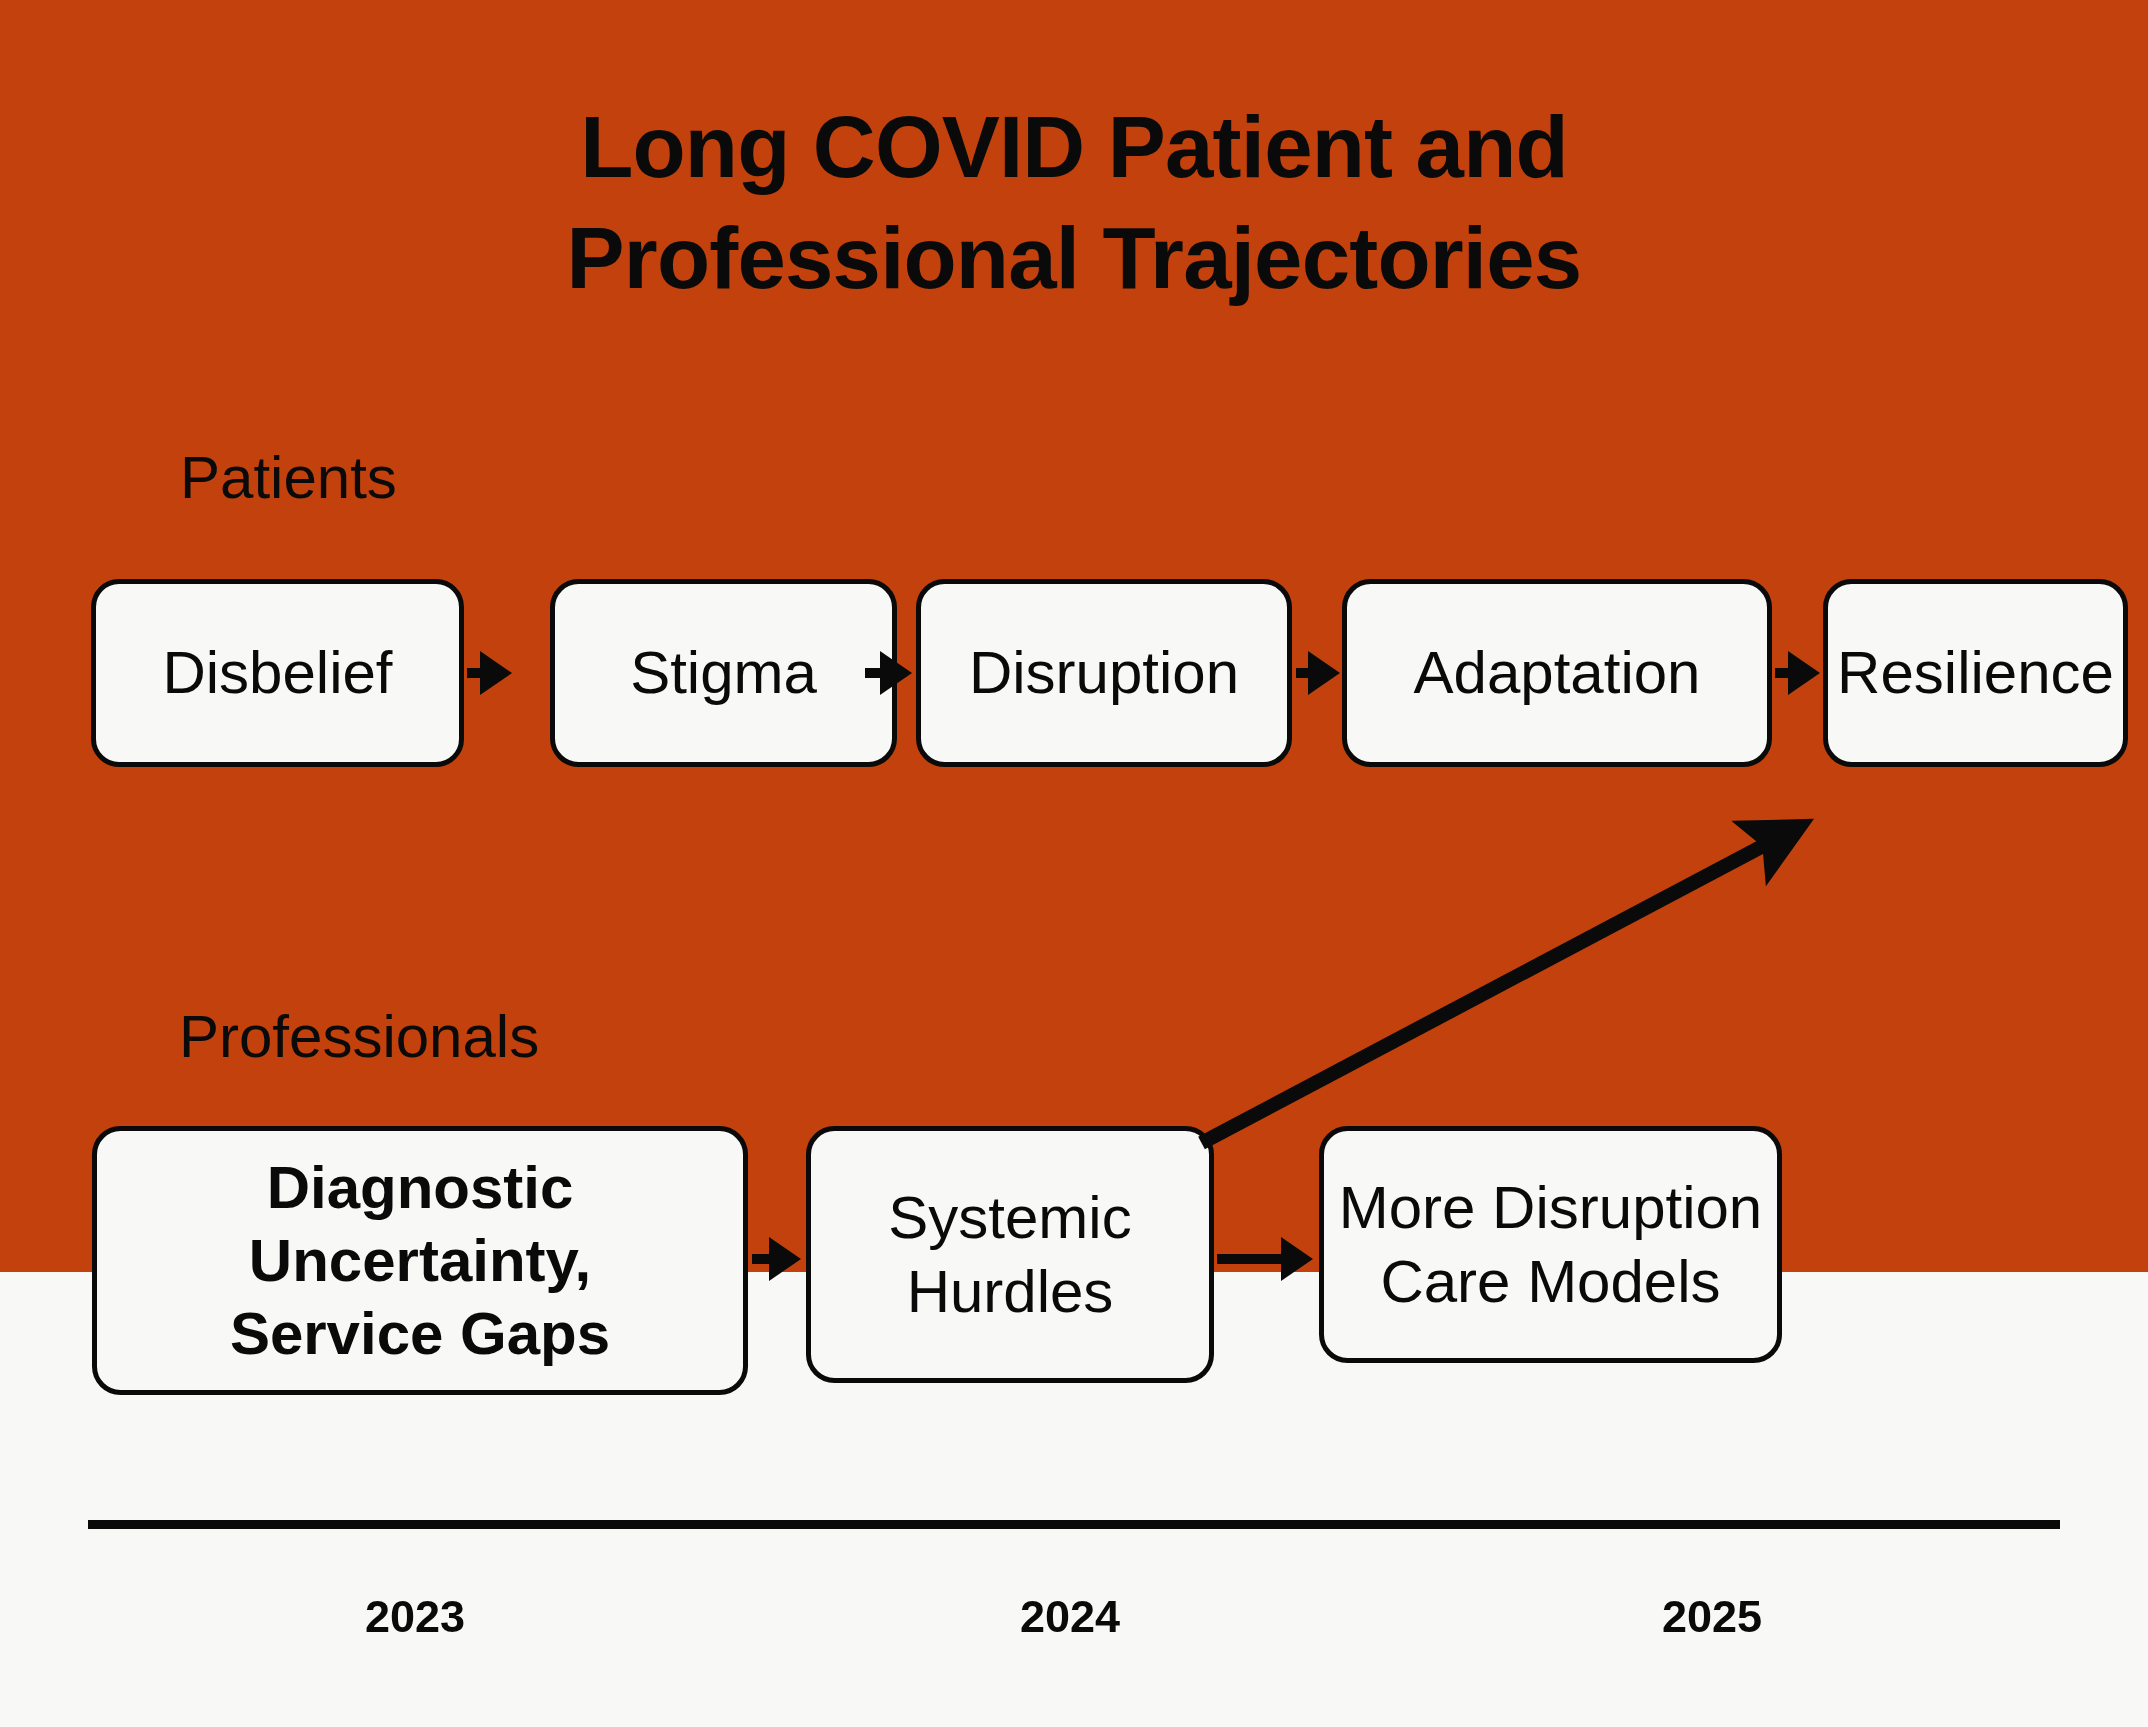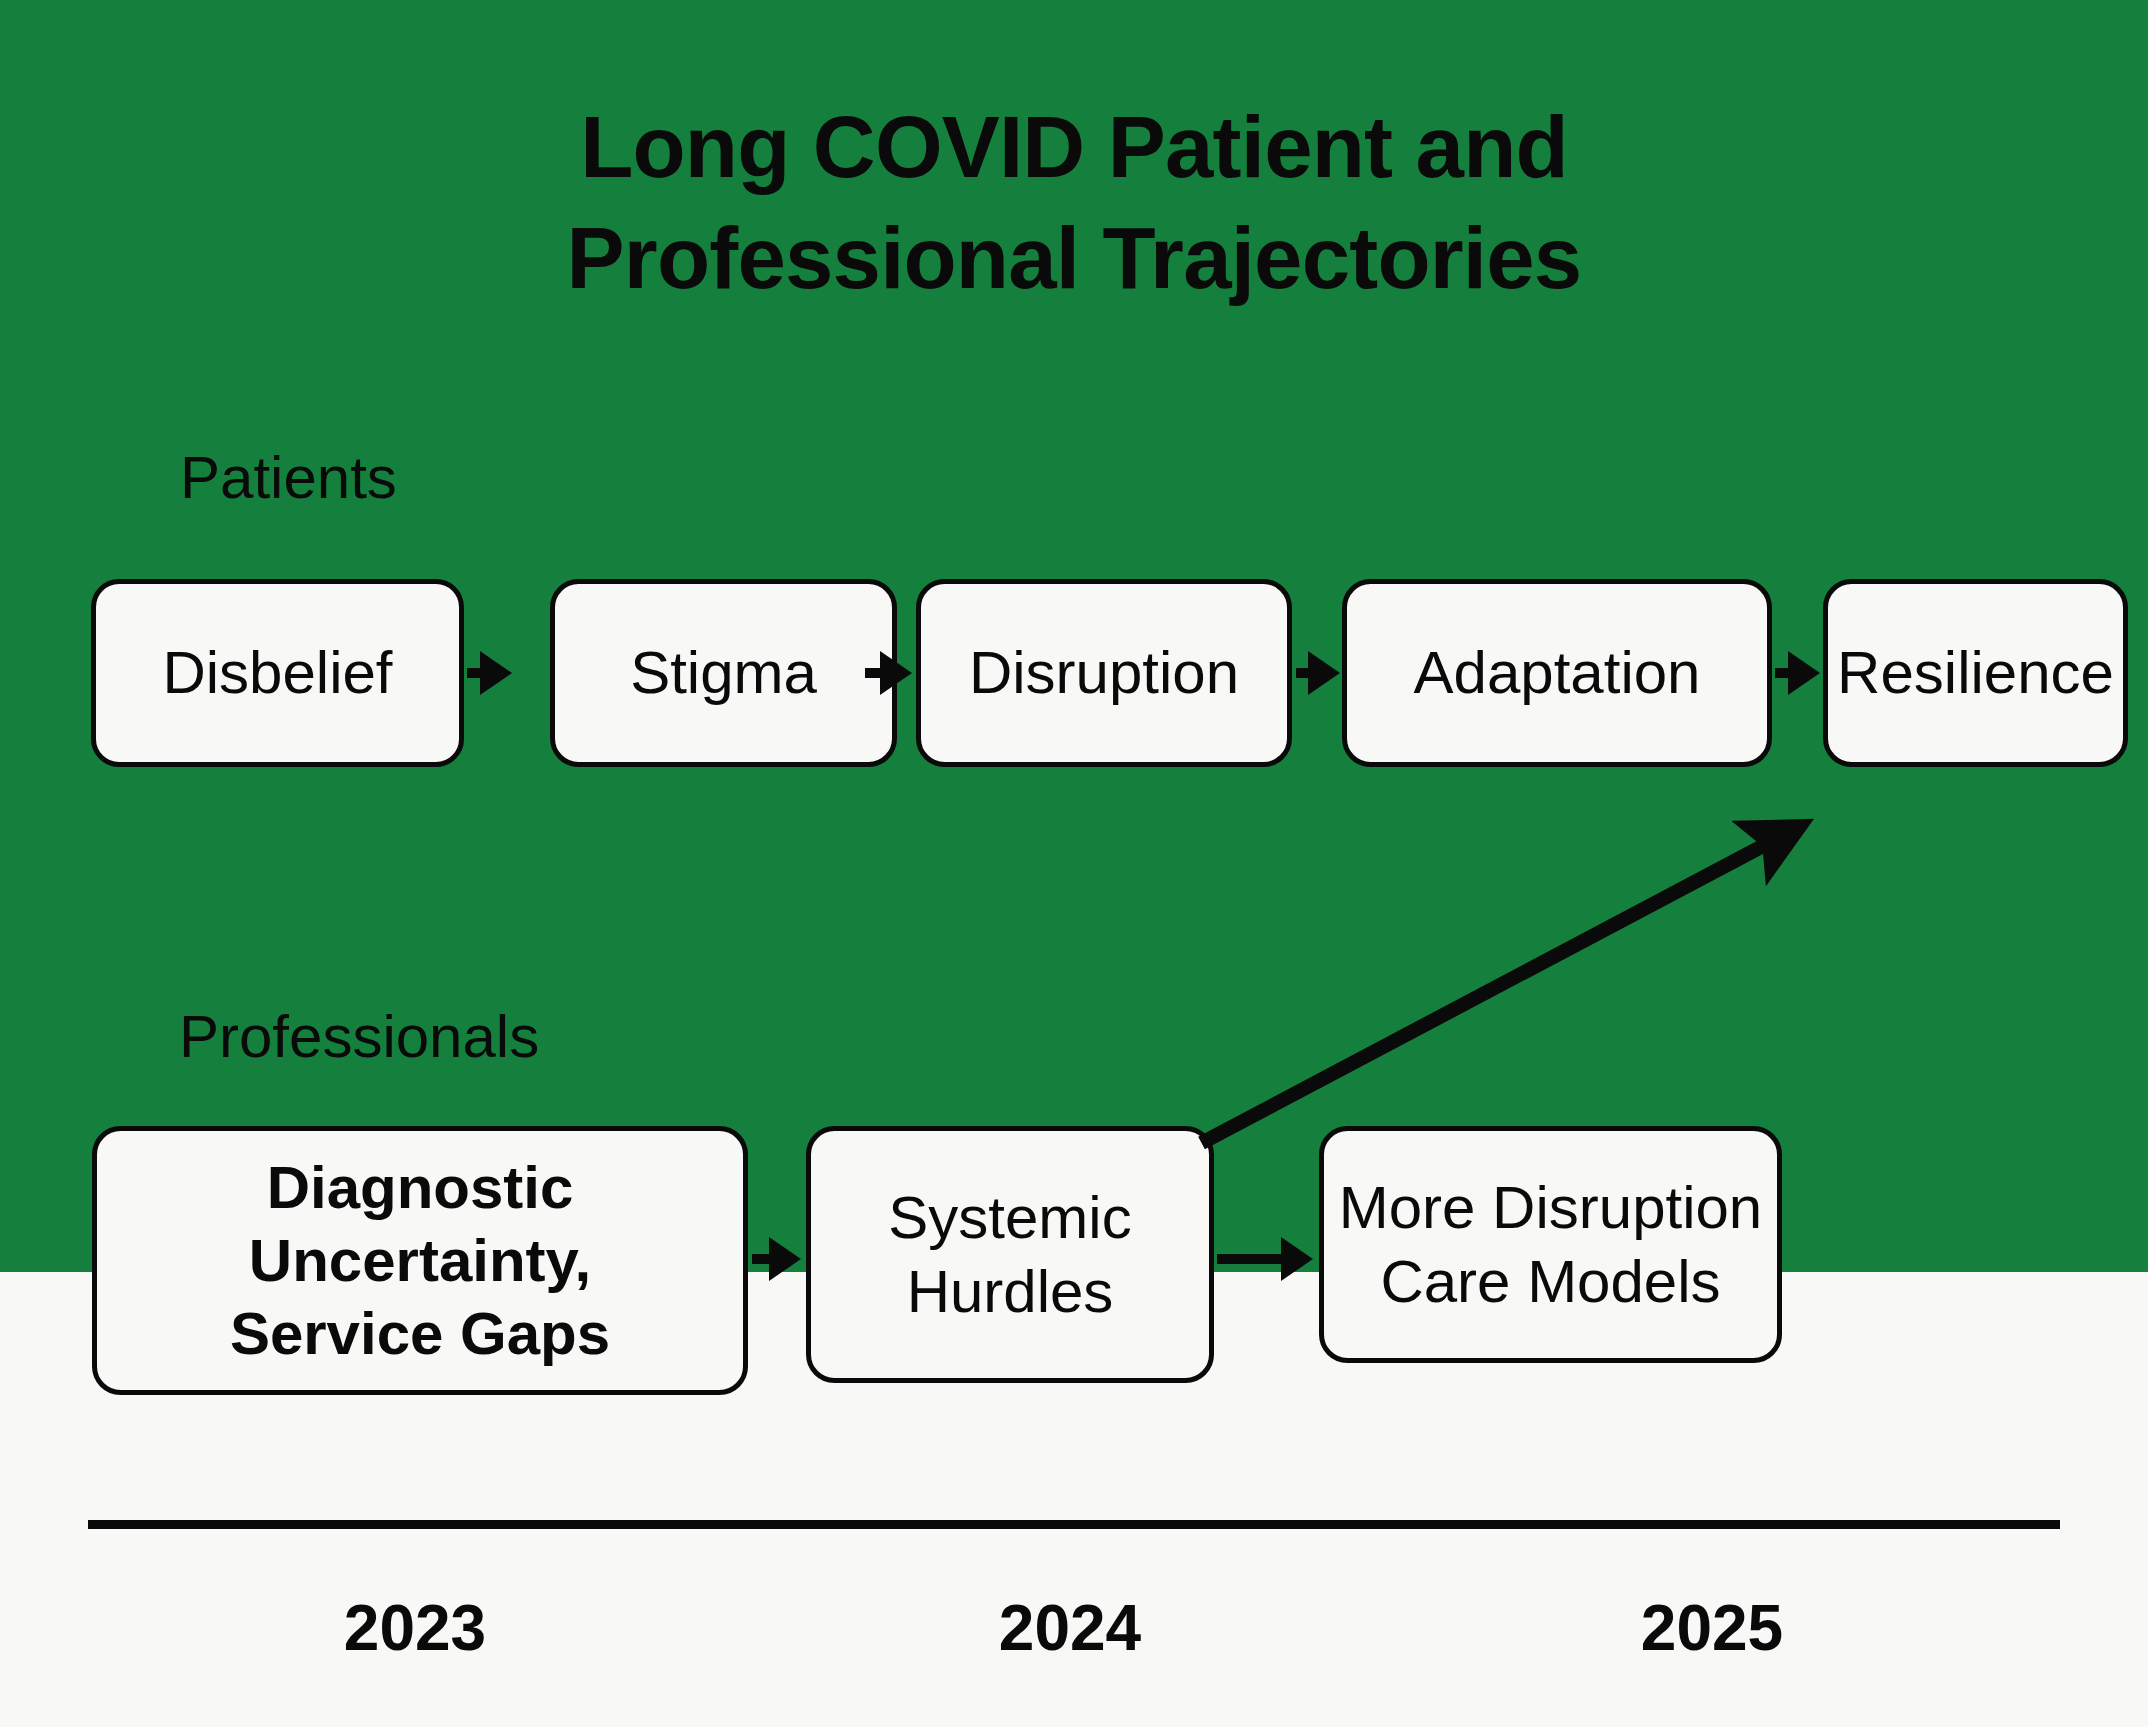--- a/index.html
+++ b/index.html
@@ -13,21 +13,21 @@
     font-family: "Liberation Sans", "DejaVu Sans", sans-serif;
     color: #0a0a0a;
     overflow: hidden;
     position: relative;
   }
 
   #canvas {
     position: relative;
     width: 2148px;
     height: 1272px;
-    background: #15803d;
+    background: #c2410c;
   }
 
   
   .title {
     position: absolute;
     left: 0;
     top: 91px;
     width: 2148px;
     text-align: center;
     font-size: 87px;
@@ -104,21 +104,21 @@
     position: absolute;
     left: 88px;
     top: 1520px;
     width: 1972px;
     height: 9.2px;
     background: #0a0a0a;
   }
   .year-tick {
     position: absolute;
     top: 1591px;
-    font-size: 64px;
+    font-size: 45px;
     font-weight: bold;
     text-align: left;
     white-space: nowrap;
     transform: translateX(-50%);
   }
   #year-2023 { left: 415px; }
   #year-2024 { left: 1070px; }
   #year-2025 { left: 1712px; }
 
   

